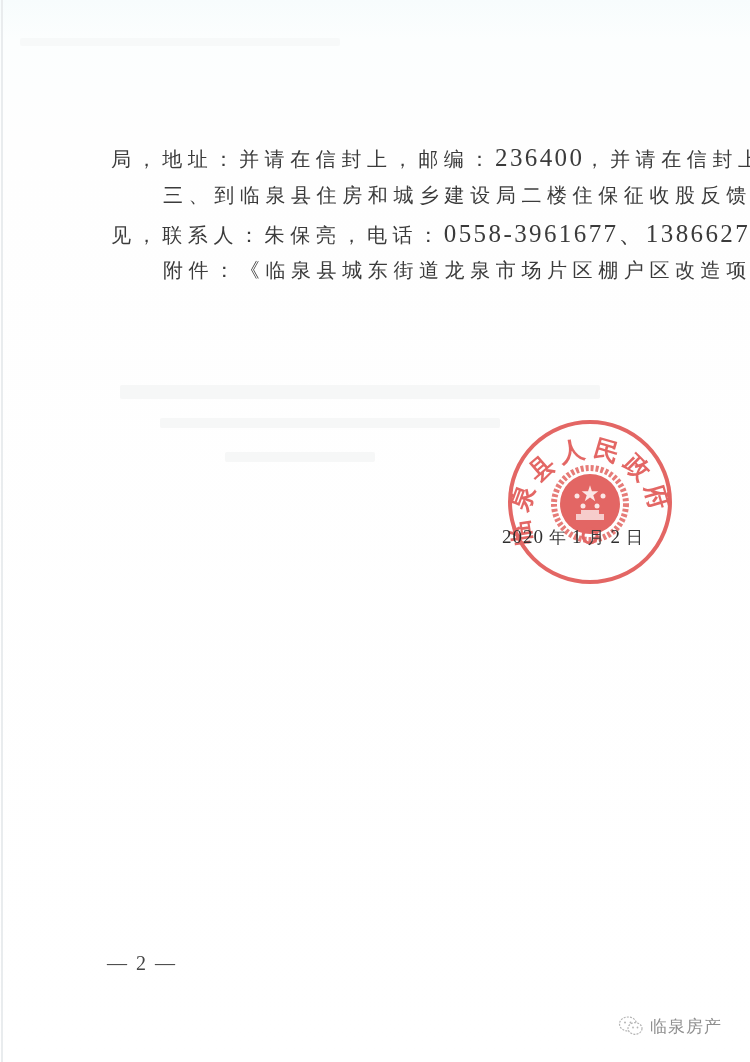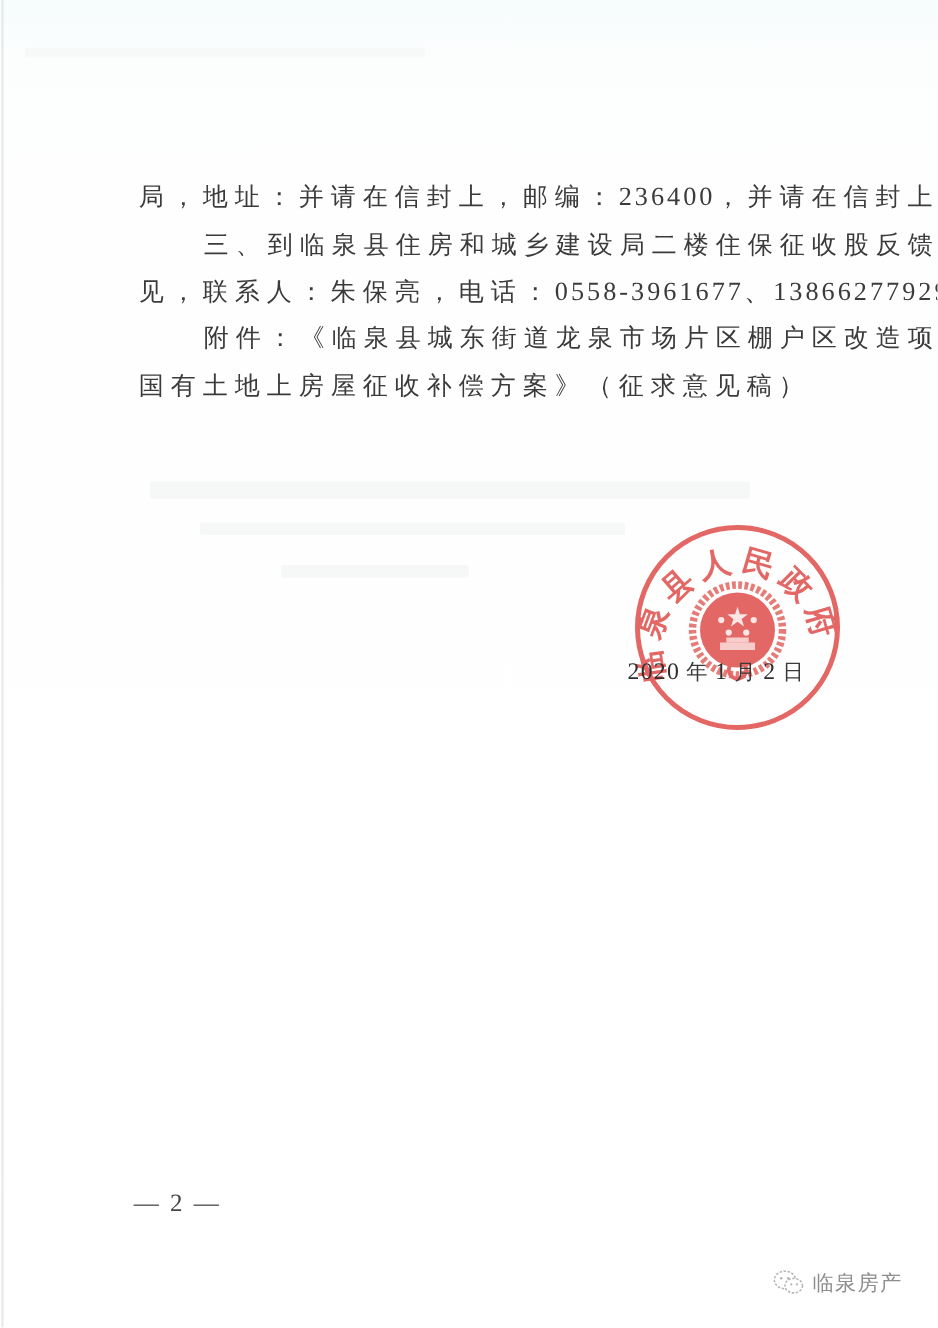--- a/index.html
+++ b/index.html
@@ -46,21 +46,21 @@
     .line {
       white-space: nowrap;
       height: 37.8px;
     }
     .indent {
       padding-left: 52px;
     }
     .num {
       letter-spacing: 2.4px;
       font-family: "Liberation Serif", "DejaVu Serif", serif;
-      font-size: 21px;
+      font-size: 25px;
     }
     .stamp {
       position: absolute;
       left: 505px;
       top: 418px;
       width: 170px;
       height: 168px;
     }
     .date {
       position: absolute;
@@ -114,21 +114,20 @@
   <div class="ghost" style="left:120px;top:385px;width:480px;height:14px;"></div>
   <div class="ghost" style="left:160px;top:418px;width:340px;height:10px;"></div>
   <div class="ghost" style="left:225px;top:452px;width:150px;height:10px;"></div>
   <div class="ghost" style="left:20px;top:38px;width:320px;height:8px;opacity:0.35;"></div>
 
   <div class="body-text">
     <div class="line"><span>局，地址：并请在信封上，邮编：</span><span class="num">236400</span><span>，并请在信封上</span></div>
     <div class="line indent">三、到临泉县住房和城乡建设局二楼住保征收股反馈意</div>
     <div class="line"><span>见，联系人：朱保亮，电话：</span><span class="num">0558-3961677、13866277929</span></div>
     <div class="line indent">附件：《临泉县城东街道龙泉市场片区棚户区改造项目</div>
-    <div class="line">国有土地上房屋征收补偿方案》（征求意见稿）</div>
   </div>
 
   <svg class="stamp" viewBox="0 0 170 168" xmlns="http://www.w3.org/2000/svg">
     <defs>
       <path id="sealArc" d="M 30 130 A 62 62 0 1 1 140 130" fill="none"></path>
     </defs>
     <g opacity="0.88">
       <circle cx="85" cy="84" r="80" fill="none" stroke="#e0524f" stroke-width="4"></circle>
       <text font-family="DejaVu Sans, sans-serif" font-size="25" font-weight="bold" fill="#e0524f" letter-spacing="6">
         <textPath href="#sealArc" startOffset="2%">临泉县人民政府</textPath>

